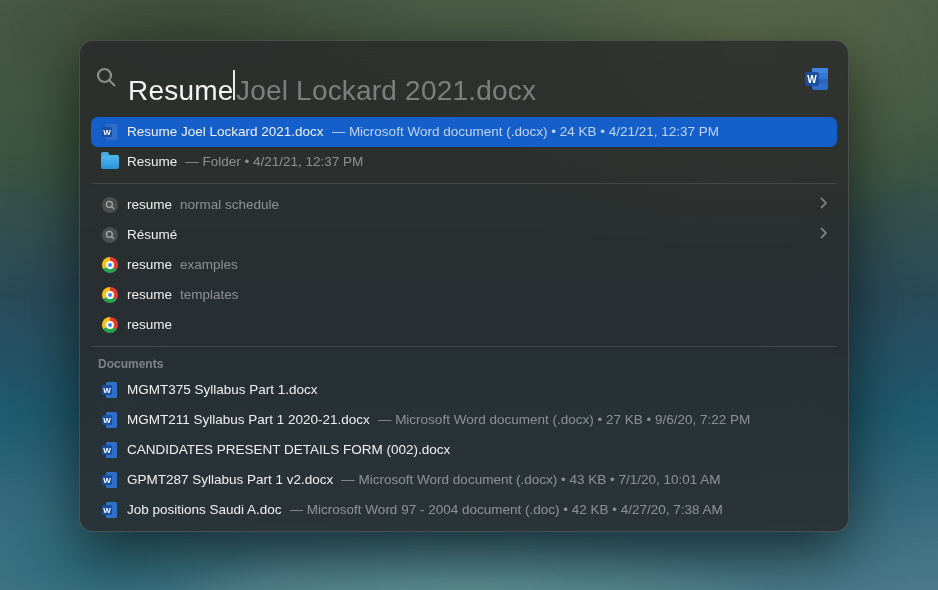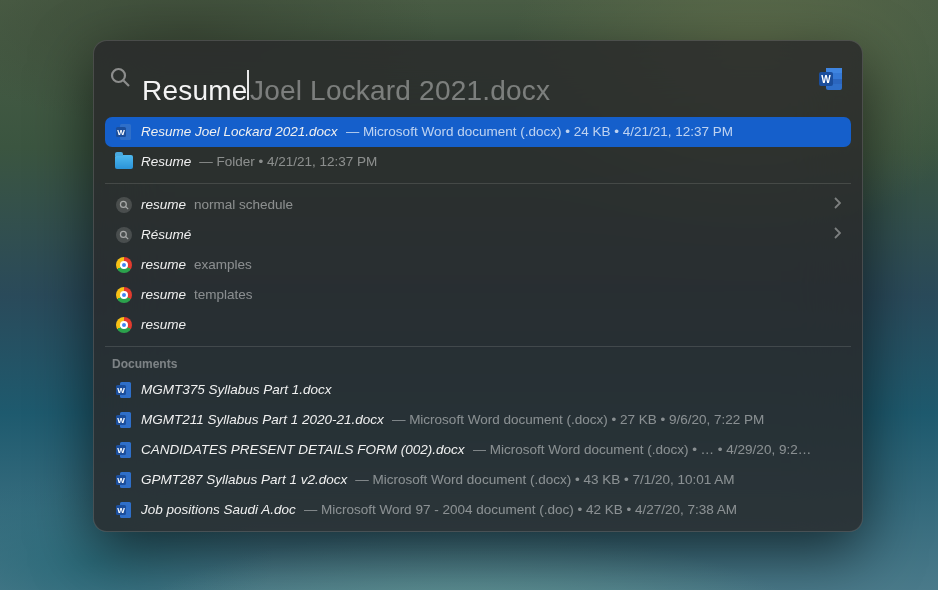--- a/index.html
+++ b/index.html
@@ -22,21 +22,21 @@
     inset: 0;
     background:
       radial-gradient(ellipse 600px 200px at 50% 110%, #6ba09a 0%, transparent 60%),
       radial-gradient(ellipse 300px 150px at 10% 95%, #2c6b7a 0%, transparent 60%),
       radial-gradient(ellipse 400px 300px at 80% 10%, #5c6b4a 0%, transparent 60%),
       radial-gradient(ellipse 500px 200px at 20% 5%, #3d4b38 0%, transparent 50%);
     pointer-events: none;
   }
   .spotlight {
     position: absolute;
-    left: 93px;
+    left: 79px;
     top: 40px;
     width: 770px;
     background: rgba(40,40,42,0.82);
     backdrop-filter: blur(30px);
     border: 1px solid rgba(255,255,255,0.14);
     border-radius: 14px;
     box-shadow: 0 20px 60px rgba(0,0,0,0.6);
     color: #e7e7e7;
     overflow: hidden;
   }
@@ -106,21 +106,20 @@
   .result .ricon {
     width: 18px;
     height: 18px;
     flex: 0 0 18px;
     display: flex;
     align-items: center;
     justify-content: center;
   }
   .result .title {
     color: #f0f0f0;
-    font-style: italic;
   }
   .result .title.match {
     color: #f0f0f0;
   }
   .result .meta {
     color: rgba(255,255,255,0.46);
     overflow: hidden;
     text-overflow: ellipsis;
   }
   .result.selected .meta {
@@ -301,21 +300,20 @@
       </div>
       <div class="result">
         <span class="ricon">
           <svg width="18" height="18" viewBox="0 0 18 18">
             <rect x="5" y="1" width="11" height="16" rx="1.5" fill="#2f6fc9"></rect>
             <rect x="1" y="4" width="10" height="10" rx="1.5" fill="#1b4e9c"></rect>
             <text x="6" y="12" font-family="Arial" font-size="8" font-weight="700" fill="#fff" text-anchor="middle">W</text>
           </svg>
         </span>
         <span class="title">CANDIDATES PRESENT DETAILS FORM (002).docx</span>
-        <span class="meta"> — Microsoft Word document (.docx) • … • 4/29/20, 9:2…</span>
       </div>
       <div class="result">
         <span class="ricon">
           <svg width="18" height="18" viewBox="0 0 18 18">
             <rect x="5" y="1" width="11" height="16" rx="1.5" fill="#2f6fc9"></rect>
             <rect x="1" y="4" width="10" height="10" rx="1.5" fill="#1b4e9c"></rect>
             <text x="6" y="12" font-family="Arial" font-size="8" font-weight="700" fill="#fff" text-anchor="middle">W</text>
           </svg>
         </span>
         <span class="title">GPMT287 Syllabus Part 1 v2.docx</span>

